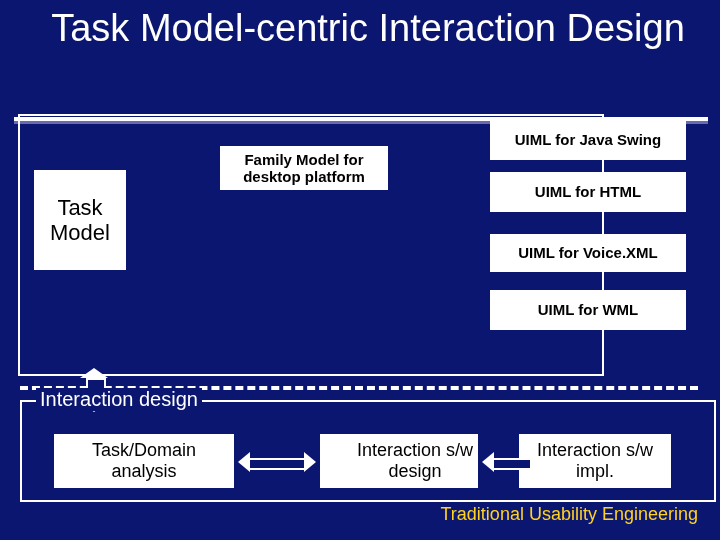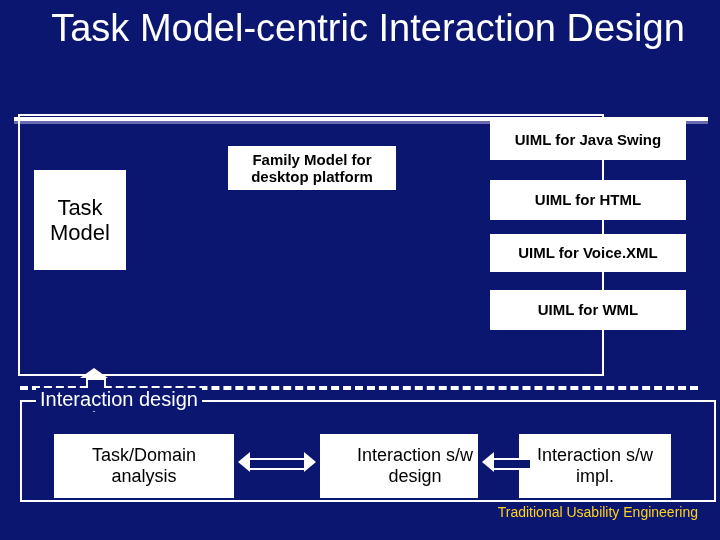--- a/index.html
+++ b/index.html
@@ -69,35 +69,34 @@
     height: 100px;
     font-size: 22px;
   }
 
   .fam-box {
     left: 220px;
     width: 168px;
     height: 44px;
     font-size: 15px;
     font-weight: bold;
-    margin-left: 8px;
   }
   .fam1 { top: 146px; }
   .fam2 { top: 212px; }
   .fam3 { top: 286px; }
 
   .uiml-box {
     left: 490px;
     width: 196px;
     height: 40px;
     font-size: 15px;
     font-weight: bold;
   }
   .u0 { top: 120px; }
-  .u1 { top: 180px; }
+  .u1 { top: 172px; }
   .u2 { top: 234px; height: 38px; font-size: 15px; }
   .u3 { top: 290px; }
 
   
   .dashed-sep {
     position: absolute;
     left: 20px;
     right: 22px;
     top: 386px;
     border-top: 4px dashed #fff;
@@ -152,21 +151,21 @@
     top: 388px;
     background: #0b1670;
     color: #fff;
     font-size: 20px;
     padding: 0 4px;
   }
 
   .low-box {
     position: absolute;
     top: 434px;
-    height: 64px;
+    height: 54px;
     font-size: 18px;
   }
   .lb1 { left: 54px;  width: 180px; }
   .lb2 { left: 320px; width: 158px; padding-left: 36px; }
   .lb3 { left: 519px; width: 152px; }
 
   
   .h-arrow {
     position: absolute;
     top: 456px;
@@ -195,21 +194,21 @@
 
   .ha1 { left: 238px; width: 78px; }
   .ha2 { left: 482px; width: 60px; }
 
   .footer-note {
     position: absolute;
     right: 22px;
     top: 504px;
     color: #ffd21f;
     font-family: Arial, sans-serif;
-    font-size: 14px;
+    font-size: 18px;
   }
 </style>
 </head>
 <body>
 
 <div class="slide">
 
   <div class="title">Task Model-centric Interaction Design</div>
   <div class="title-underline"></div>
 

